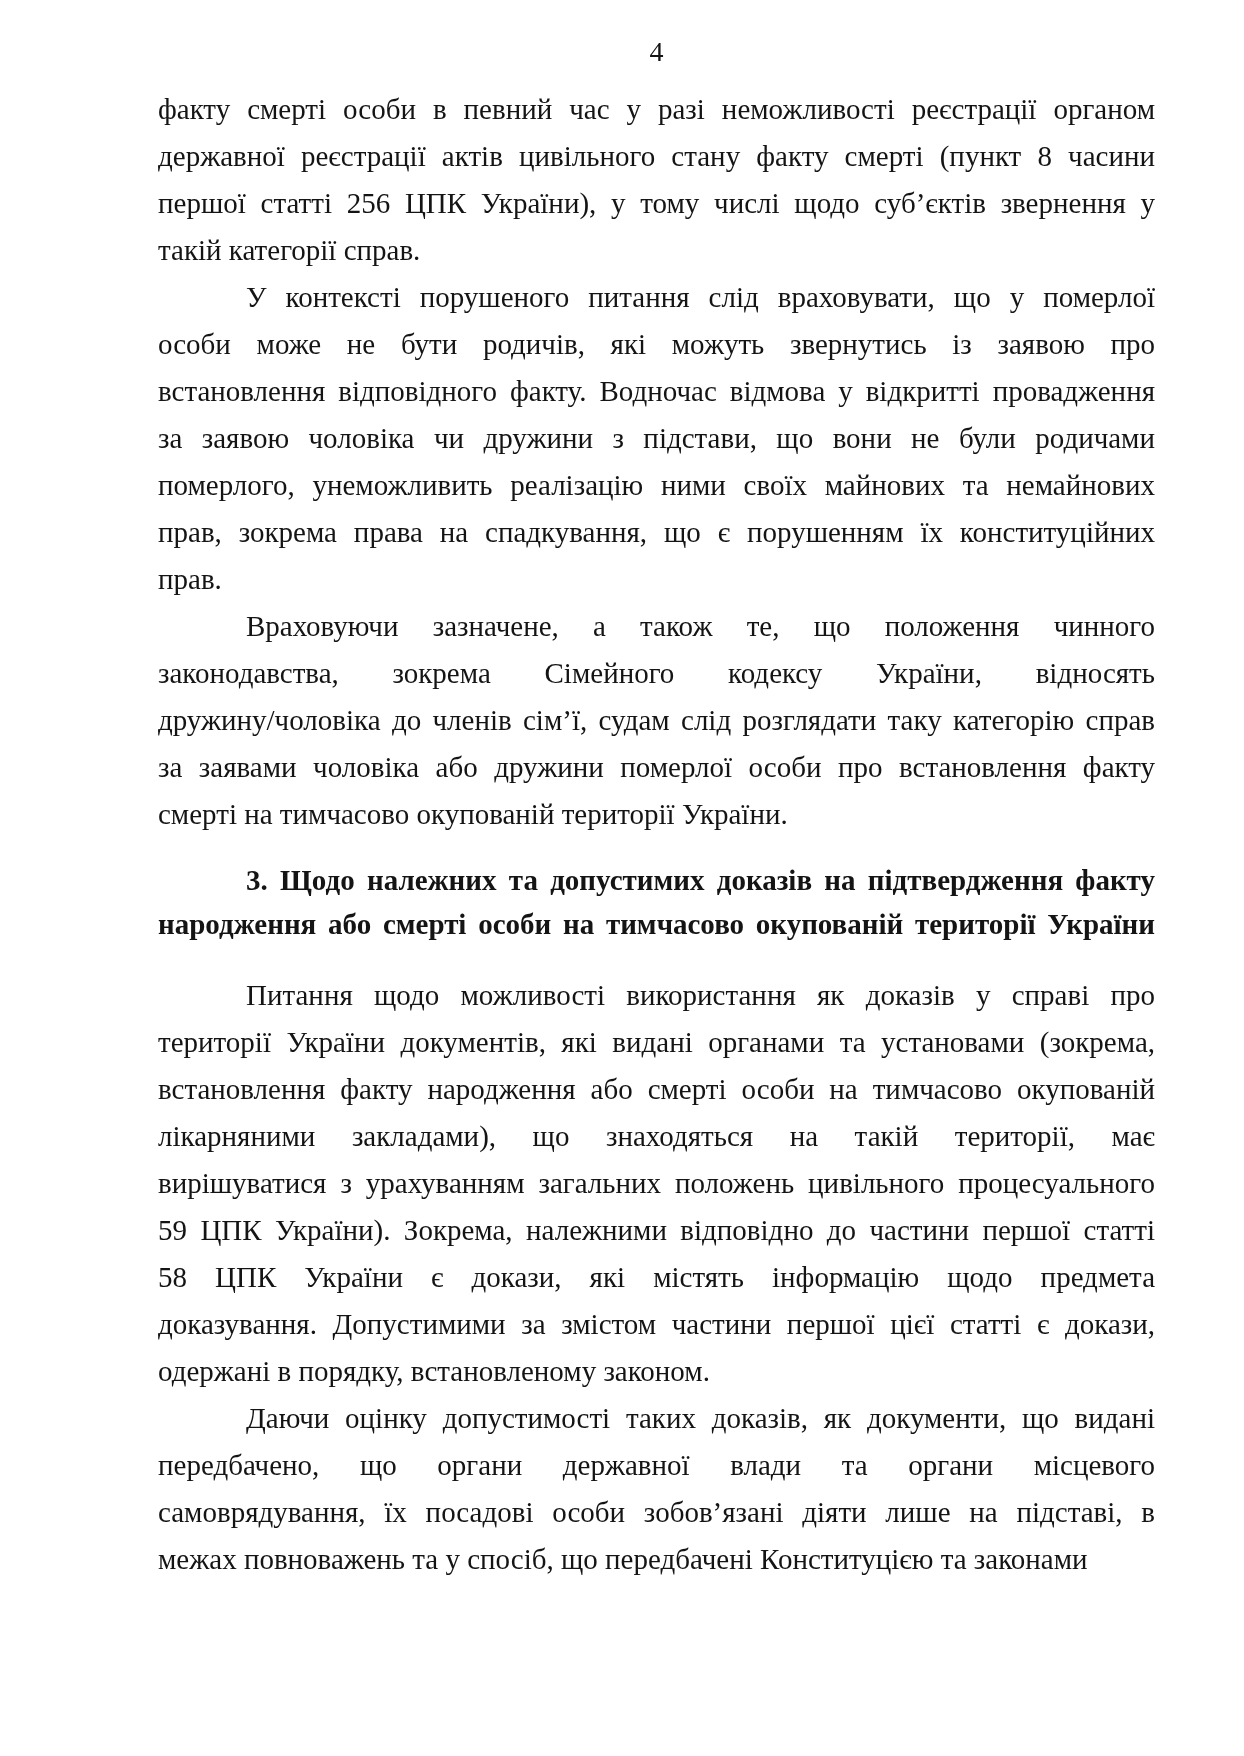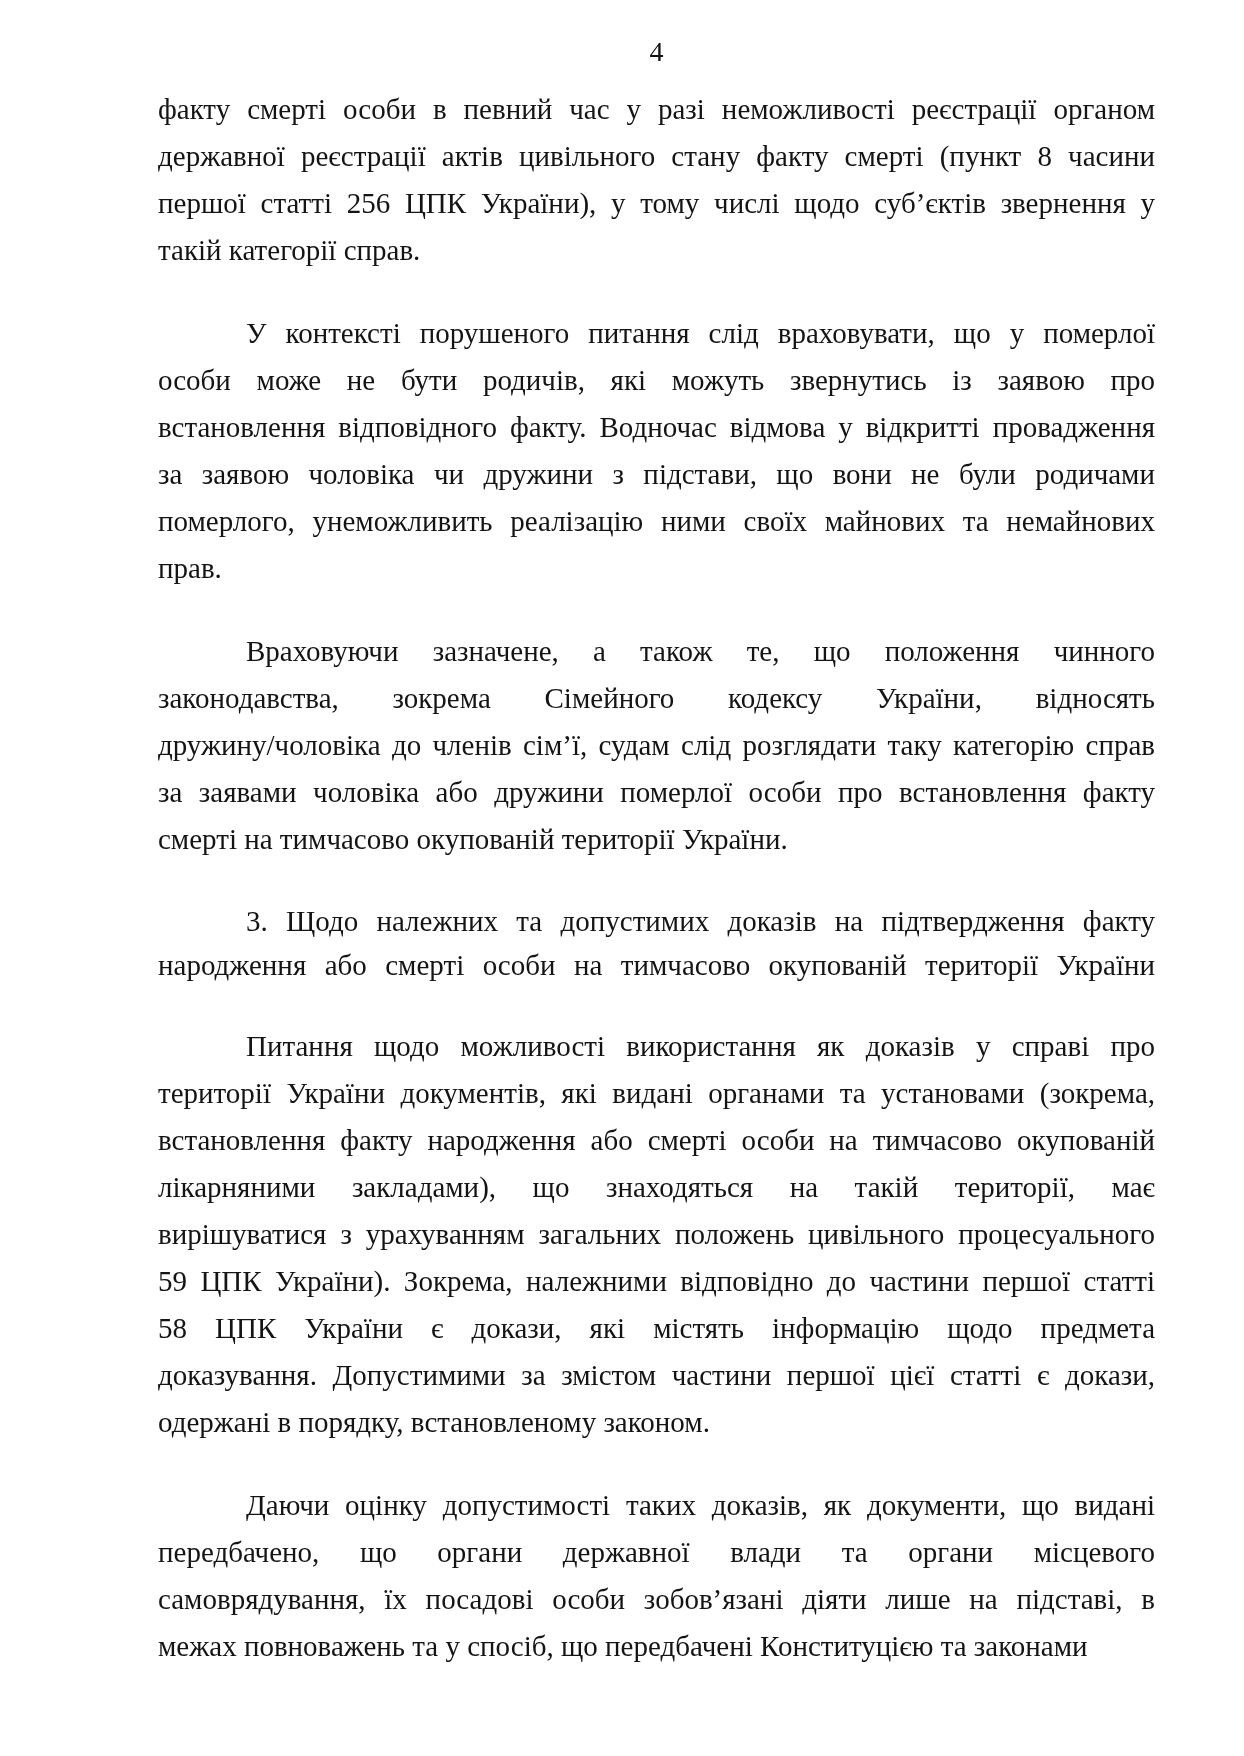--- a/index.html
+++ b/index.html
@@ -27,36 +27,35 @@
   .doc-body {
     font-size: 29px;
   }
   .block {
     margin: 0;
   }
   .block-paragraph .line {
     line-height: 47px;
   }
   .block-heading {
-    font-weight: 400;
+    font-weight: 700;
     margin-top: 20px;
     margin-bottom: 26px;
   }
   .block-heading .line {
     line-height: 44px;
   }
   .line {
     text-align: justify;
     text-align-last: justify;
     text-justify: inter-word;
     white-space: normal;
   }
   .line.first {
     text-indent: 88px;
-    margin-top: 36px;
   }
   .line.last {
     text-align-last: left;
   }
   
   .block-heading .line.last {
     text-align-last: justify;
   }
 </style>
 </head>
@@ -70,20 +69,21 @@
         <div class="line">державної реєстрації актів цивільного стану факту смерті (пункт 8 часини</div>
         <div class="line">першої статті 256 ЦПК України), у тому числі щодо суб’єктів звернення у</div>
         <div class="line last">такій категорії справ.</div>
       </div>
       <div class="block block-paragraph">
         <div class="line first">У контексті порушеного питання слід враховувати, що у померлої</div>
         <div class="line">особи може не бути родичів, які можуть звернутись із заявою про</div>
         <div class="line">встановлення відповідного факту. Водночас відмова у відкритті провадження</div>
         <div class="line">за заявою чоловіка чи дружини з підстави, що вони не були родичами</div>
         <div class="line">померлого, унеможливить реалізацію ними своїх майнових та немайнових</div>
+        <div class="line">прав, зокрема права на спадкування, що є порушенням їх конституційних</div>
         <div class="line last">прав.</div>
       </div>
       <div class="block block-paragraph">
         <div class="line first">Враховуючи зазначене, а також те, що положення чинного</div>
         <div class="line">законодавства, зокрема Сімейного кодексу України, відносять</div>
         <div class="line">дружину/чоловіка до членів сім’ї, судам слід розглядати таку категорію справ</div>
         <div class="line">за заявами чоловіка або дружини померлої особи про встановлення факту</div>
         <div class="line last">смерті на тимчасово окупованій території України.</div>
       </div>
       <div class="block block-heading">

